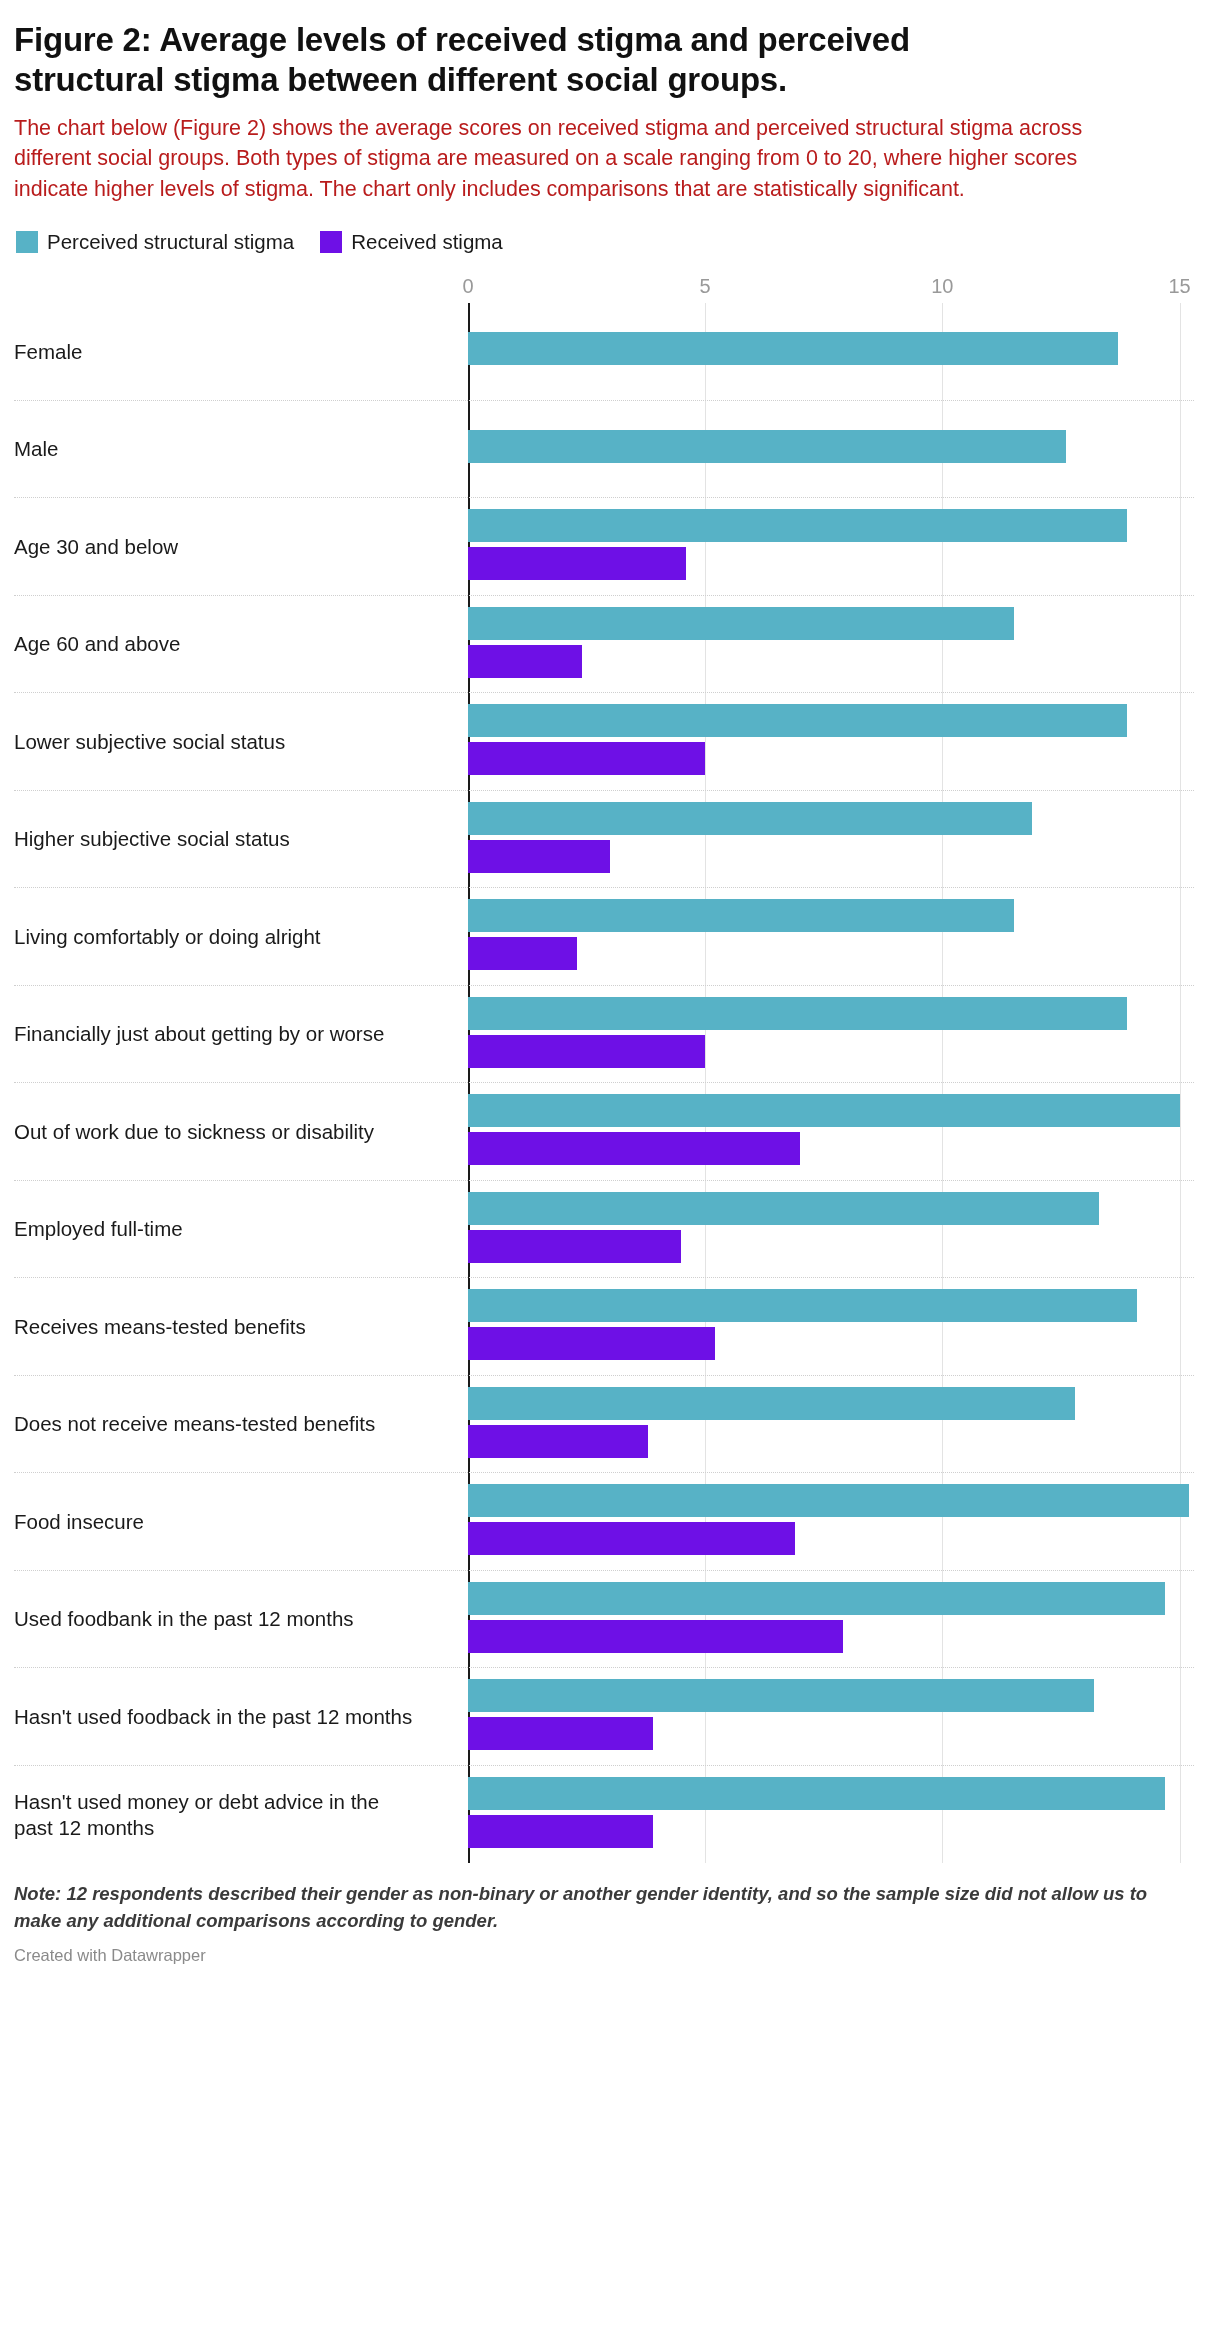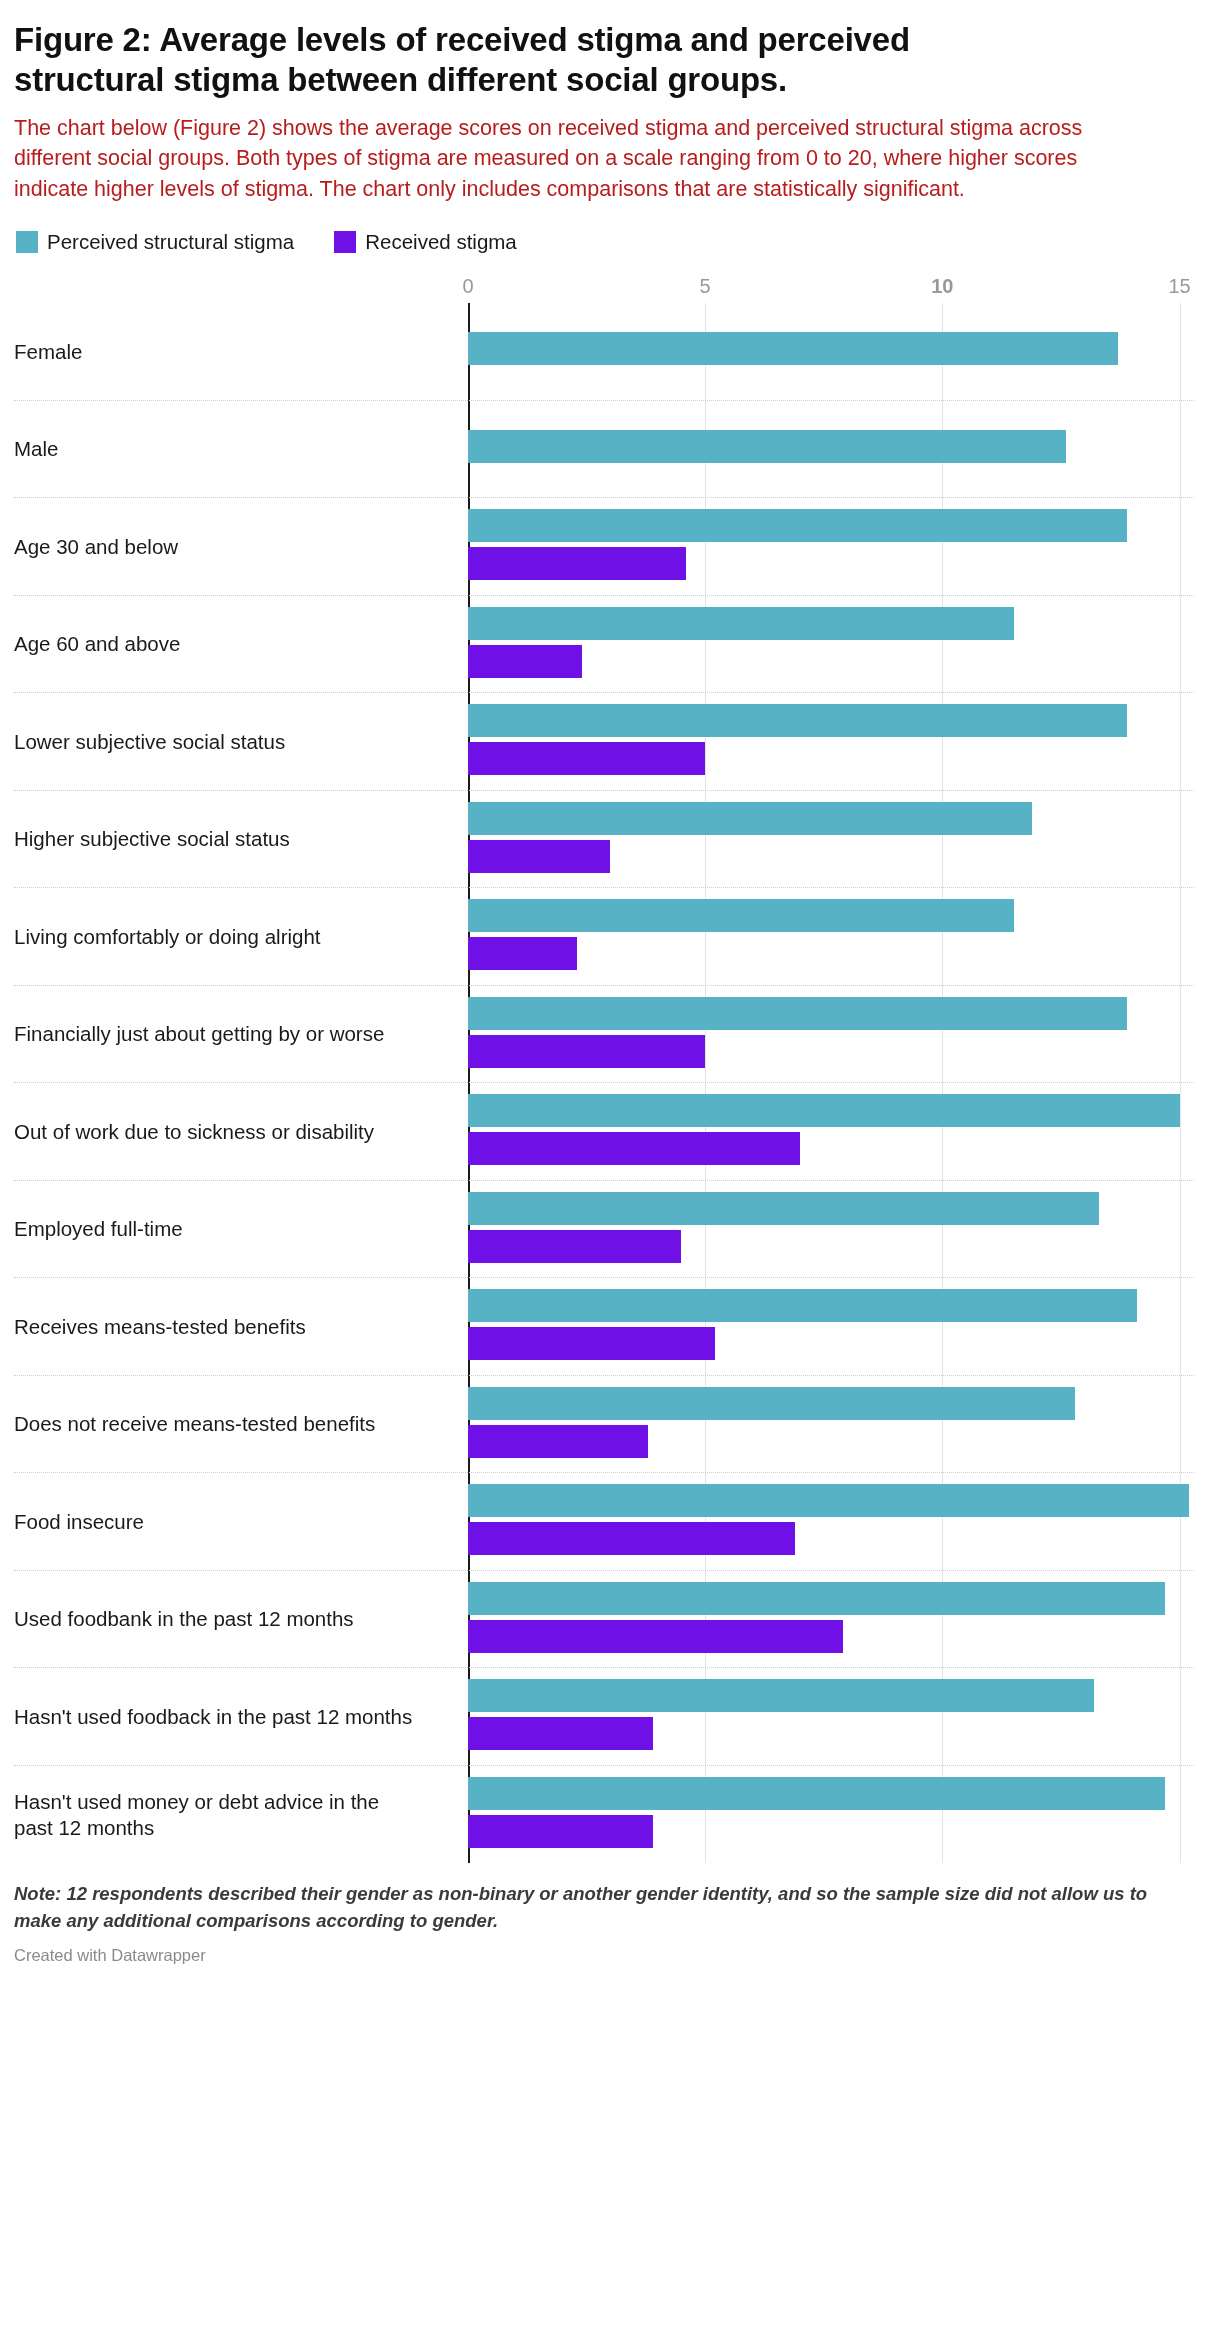--- a/index.html
+++ b/index.html
@@ -38,21 +38,21 @@
     color: #b91c1c;
     margin: 12px 0 0 0;
     max-width: 1130px;
     font-weight: 400;
   }
 
   
   .legend {
     display: flex;
     align-items: flex-start;
-    gap: 40px;
+    gap: 26px;
     margin: 26px 0 0 0;
     padding-left: 2px;
   }
   .legend-item {
     display: flex;
     align-items: center;
     gap: 9px;
   }
   .legend-swatch {
     width: 22px; height: 22px;
@@ -169,21 +169,21 @@
     <div class="legend-item">
       <span class="legend-swatch" style="background: rgb(110, 16, 230);"></span>
       <span class="legend-label">Received stigma</span>
     </div>
   </div>
 
   <div class="chart">
     <div class="axis-row">
         <span class="axis-tick" style="left: 454px;">0</span>
         <span class="axis-tick" style="left: 691.179px;">5</span>
-        <span class="axis-tick" style="left: 928.359px; font-weight: bold;">10</span>
+        <span class="axis-tick" style="left: 928.359px;">10</span>
         <span class="axis-tick" style="left: 1165.54px;">15</span>
       </div>
     <div class="plot">
       <div class="gridlines">
           <div class="gridline zero" style="left: 454px;"></div>
           <div class="gridline" style="left: 691.179px;"></div>
           <div class="gridline" style="left: 928.359px;"></div>
           <div class="gridline" style="left: 1165.54px;"></div>
         </div>
       <div class="rows">

